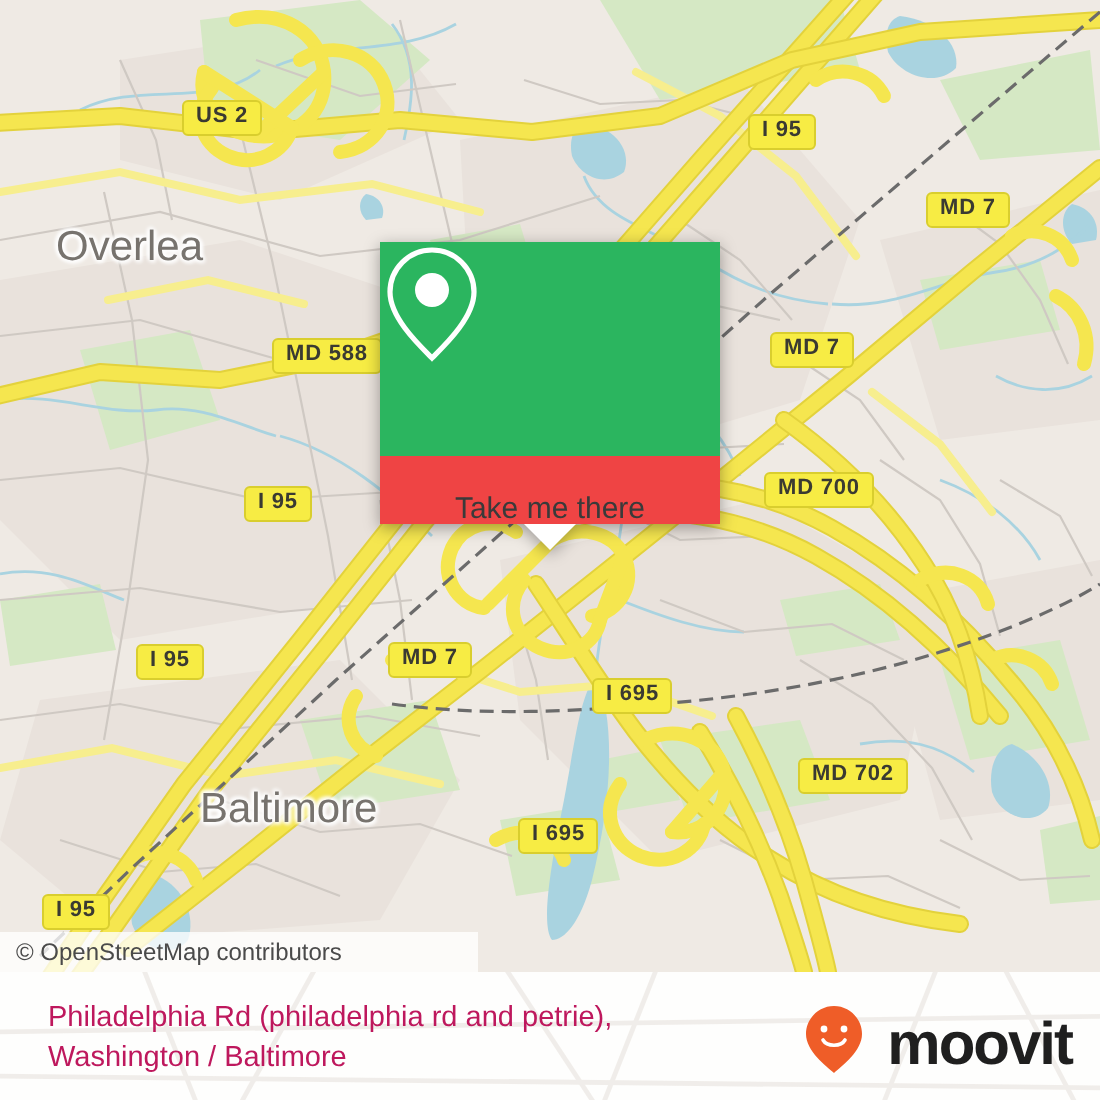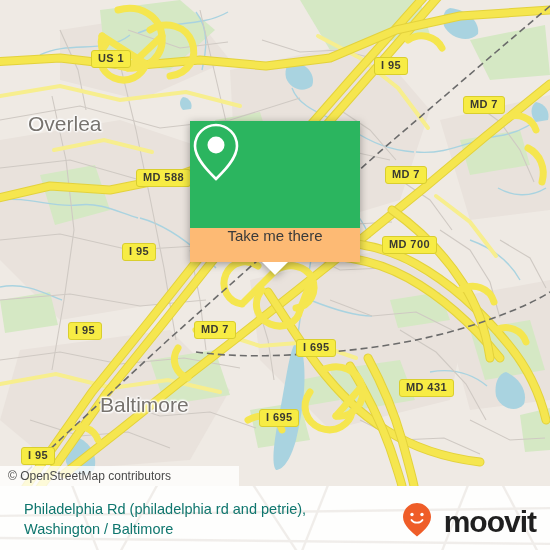--- a/index.html
+++ b/index.html
@@ -48,22 +48,22 @@
   }
   #card-top{
     height:107px;width:100%;
     background:#2bb55f;
     display:flex;align-items:center;justify-content:center;
     box-sizing:border-box;
   }
   #card-bottom{
     position:relative;
     height:34px;width:100%;
-    background:#fdba74;
-    display:flex;align-items:flex-start;justify-content:center;
+    background:#ef4444;
+    display:flex;align-items:flex-end;justify-content:center;
     box-sizing:border-box;
   }
   #card-label{
     color:#3a3a3a;font-size:15px;line-height:15px;white-space:nowrap;
   }
   #card-tail{
     position:absolute;left:50%;bottom:-13px;margin-left:-13px;
     width:0;height:0;
     border-left:13px solid transparent;
     border-right:13px solid transparent;
@@ -81,21 +81,21 @@
 
   
   #footer{
     position:absolute;left:0;top:486px;width:550px;height:64px;
     background:rgba(255,255,255,.93);
     overflow:hidden;
   }
   #footer-lines{position:absolute;left:0;top:0;opacity:.5;}
   #footer-text{
     position:absolute;left:24px;top:13px;width:360px;
-    color:#0f766e;font-size:14.5px;line-height:20px;
+    color:#be185d;font-size:14.5px;line-height:20px;
   }
   #footer-text div{white-space:nowrap;}
   #brand{
     position:absolute;right:14px;top:16px;
     display:flex;align-items:center;gap:12px;
   }
   #brand-word{
     color:#1f1f1f;font-size:30px;line-height:30px;font-weight:bold;letter-spacing:-1px;
   }
 </style>
@@ -275,31 +275,31 @@
 
       <g class="rail">
         <path d="M550 6 L496 52 L440 100 L384 148 L330 196 L276 244 L222 292 L168 340 L116 388 L66 434 L20 478"></path>
         <path d="M196 352 C240 358 286 356 330 352 C378 348 426 340 470 326 C508 314 534 302 550 292"></path>
       </g>
     </svg>
 
     <div class="place" style="left:28px;top:112px">Overlea</div>
     <div class="place" style="left:100px;top:393px">Baltimore</div>
 
-    <div class="shield" style="left:91px;top:50px">US 1</div>
+    <div class="shield" style="left:91px;top:50px">US 2</div>
     <div class="shield" style="left:374px;top:57px">I 95</div>
     <div class="shield" style="left:463px;top:96px">MD 7</div>
     <div class="shield" style="left:136px;top:169px">MD 588</div>
     <div class="shield" style="left:385px;top:166px">MD 7</div>
     <div class="shield" style="left:122px;top:243px">I 95</div>
     <div class="shield" style="left:382px;top:236px">MD 700</div>
     <div class="shield" style="left:194px;top:321px">MD 7</div>
     <div class="shield" style="left:68px;top:322px">I 95</div>
     <div class="shield" style="left:296px;top:339px">I 695</div>
-    <div class="shield" style="left:399px;top:379px">MD 431</div>
+    <div class="shield" style="left:399px;top:379px">MD 702</div>
     <div class="shield" style="left:259px;top:409px">I 695</div>
     <div class="shield" style="left:21px;top:447px">I 95</div>
 
     <div id="card">
       <div id="card-top">
         <span>
           <svg width="52" height="62" viewBox="0 0 52 62" aria-hidden="true">
             <path d="M26 4 C14.4 4 5 13.4 5 25 C5 38 20 52 26 58 C32 52 47 38 47 25 C47 13.4 37.6 4 26 4 Z" fill="none" stroke="#ffffff" stroke-width="2.6"></path>
             <circle cx="26" cy="24" r="8.5" fill="#ffffff"></circle>
           </svg>

